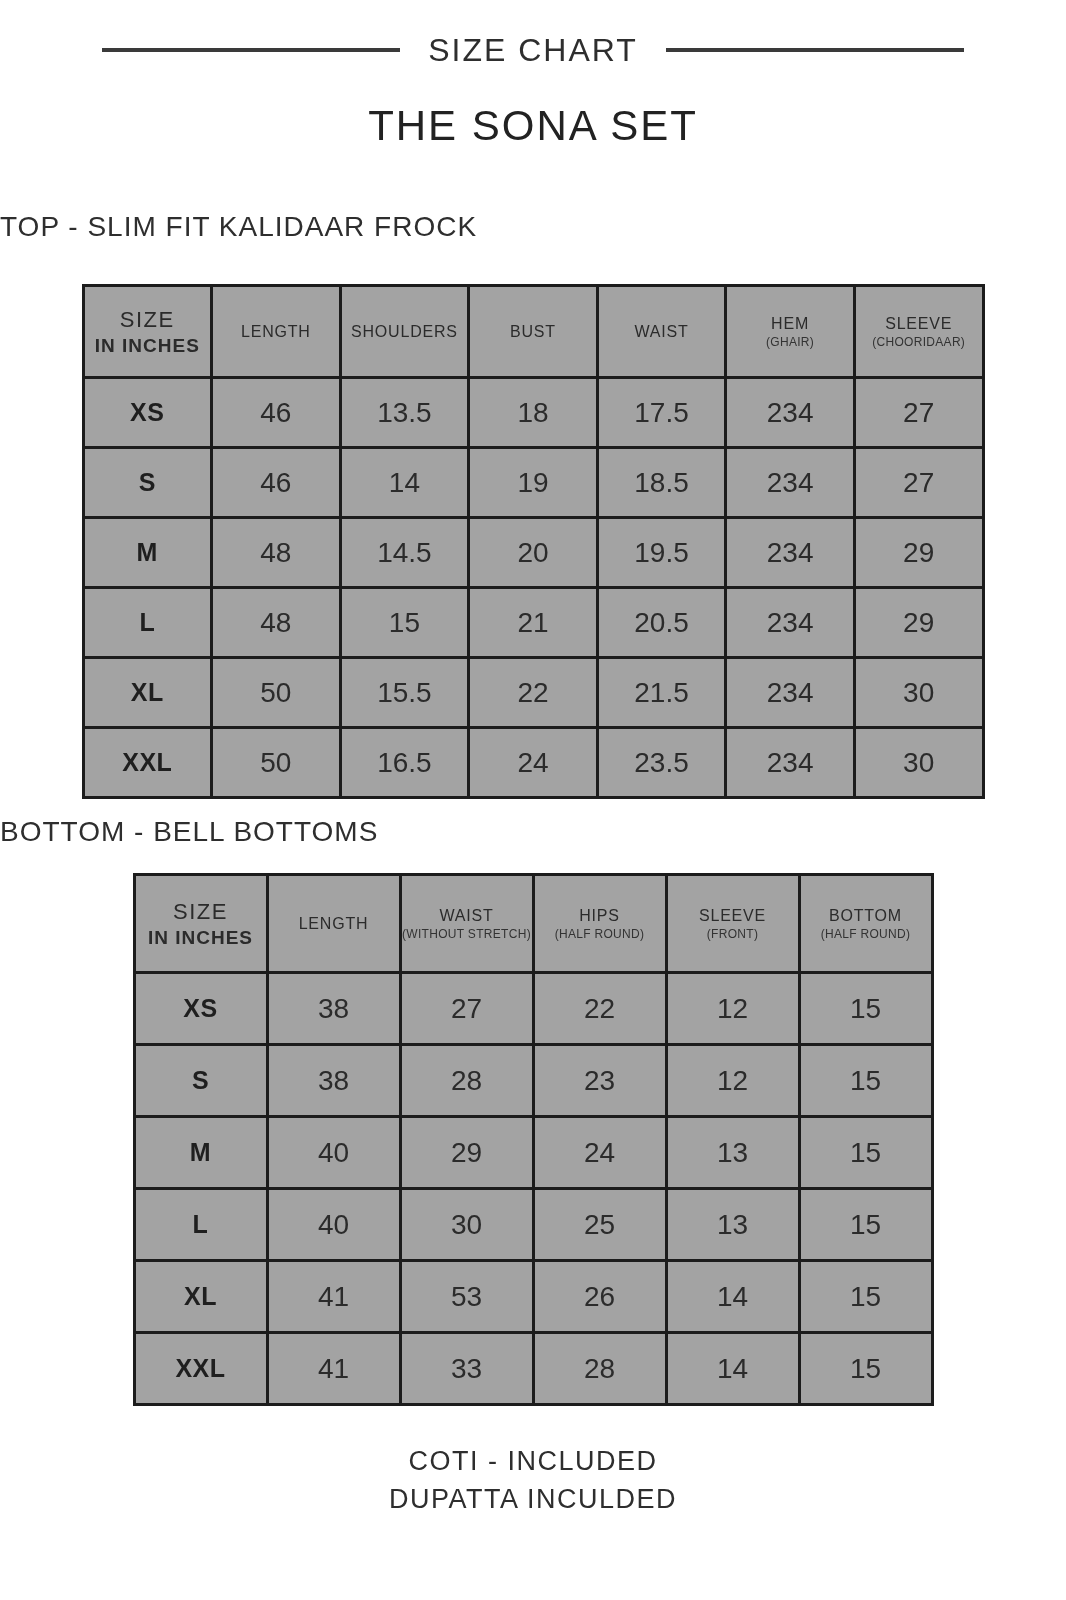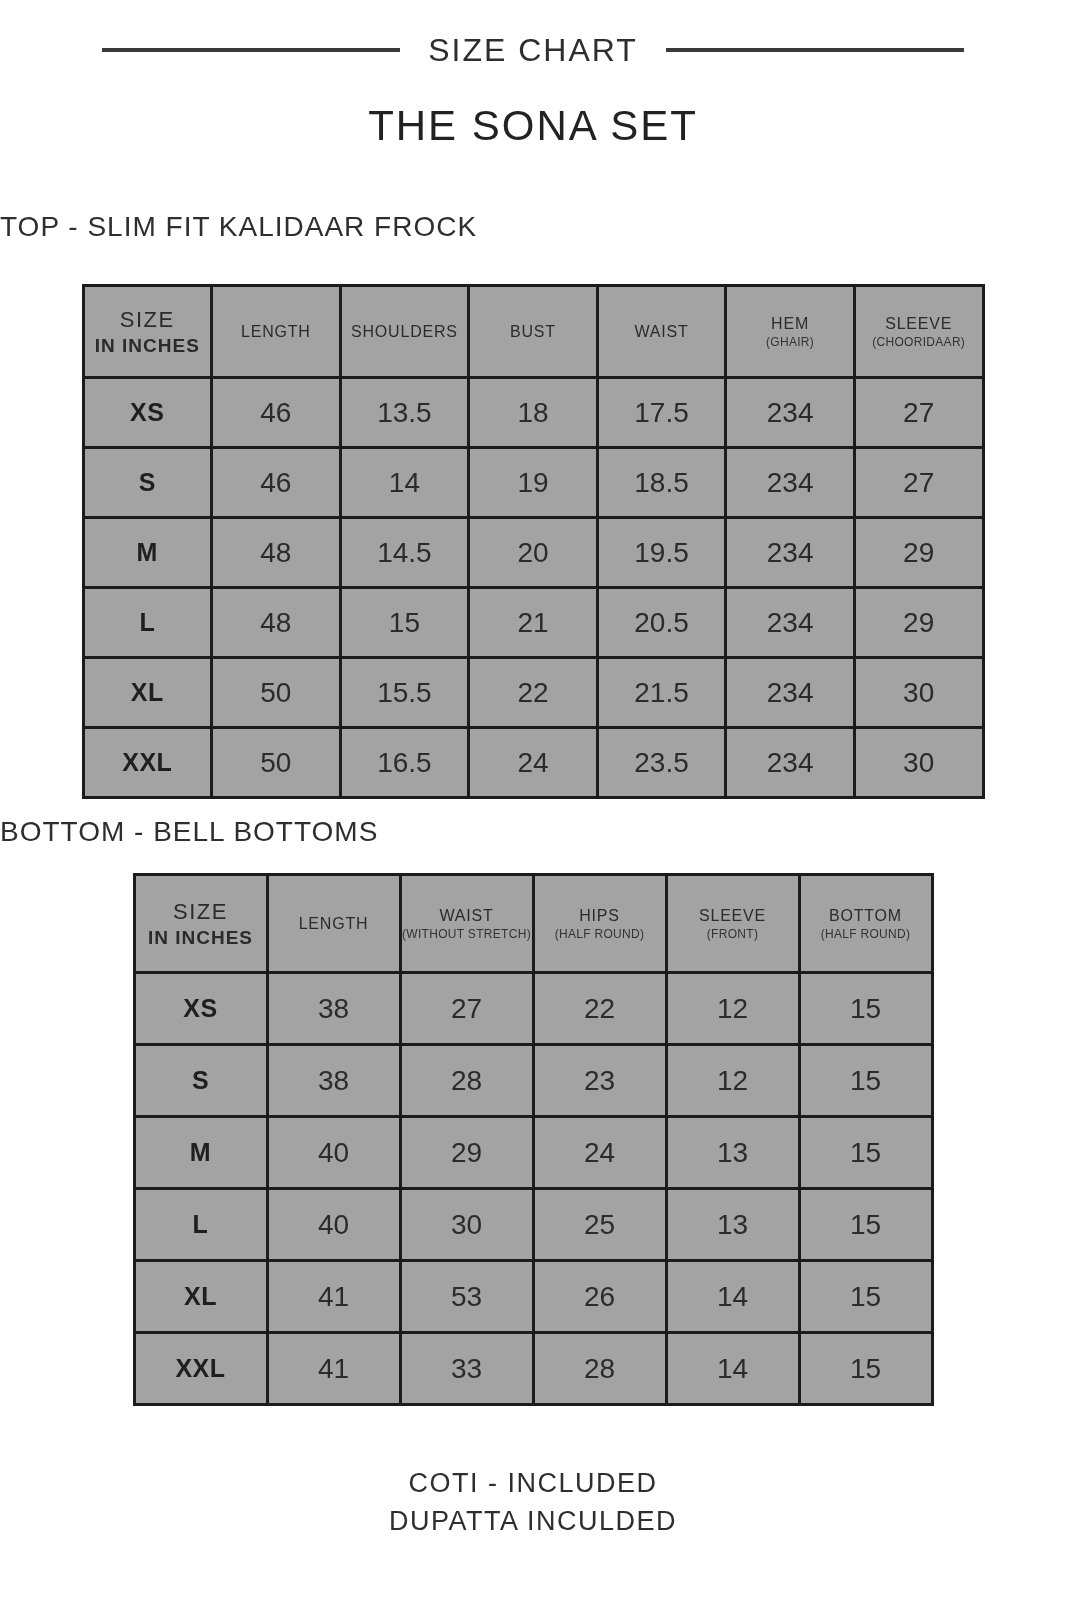--- a/index.html
+++ b/index.html
@@ -76,21 +76,21 @@
   .table-bottom tbody td { height: 72px; }
   th { font-weight: normal; }
   .size-line1 { font-size: 22px; letter-spacing: 1.5px; color: #2b2b2b; }
   .size-line2 { font-size: 19px; letter-spacing: 1px; margin-top: 2px; color: #2b2b2b; font-weight: bold; }
   .col-label { font-size: 16px; letter-spacing: 0.8px; color: #2b2b2b; }
   .col-sublabel { font-size: 12px; letter-spacing: 0.3px; margin-top: 2px; color: #333333; }
   .size-cell { font-weight: bold; font-size: 25px; letter-spacing: 0.5px; color: #1f1f1f; }
   .value-cell { font-size: 28px; color: #2b2b2b; }
   
   .footer-note {
-    margin-top: 58px;
+    margin-top: 36px;
     text-align: center;
     font-size: 27px;
     line-height: 38px;
     letter-spacing: 1.5px;
     color: #2e2e2e;
   }
 </style>
 </head>
 <body>
 

